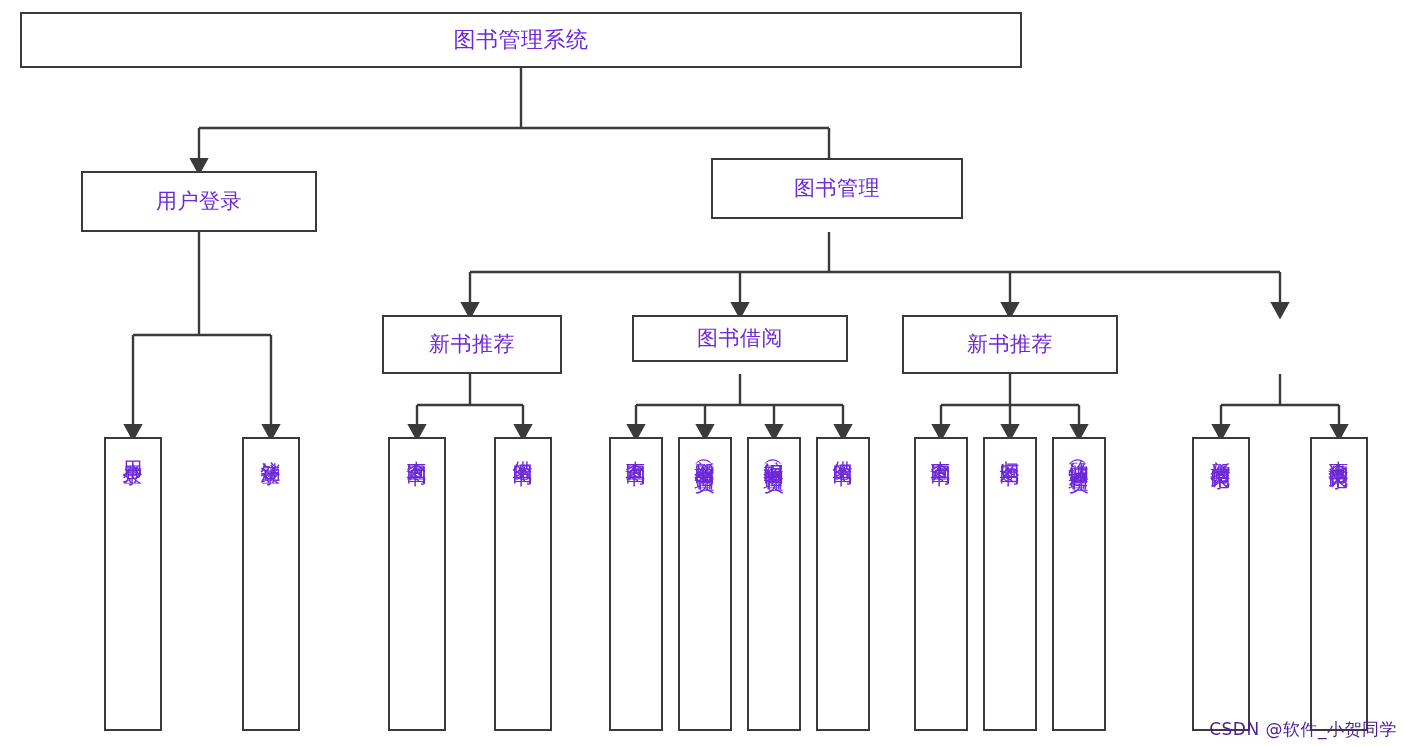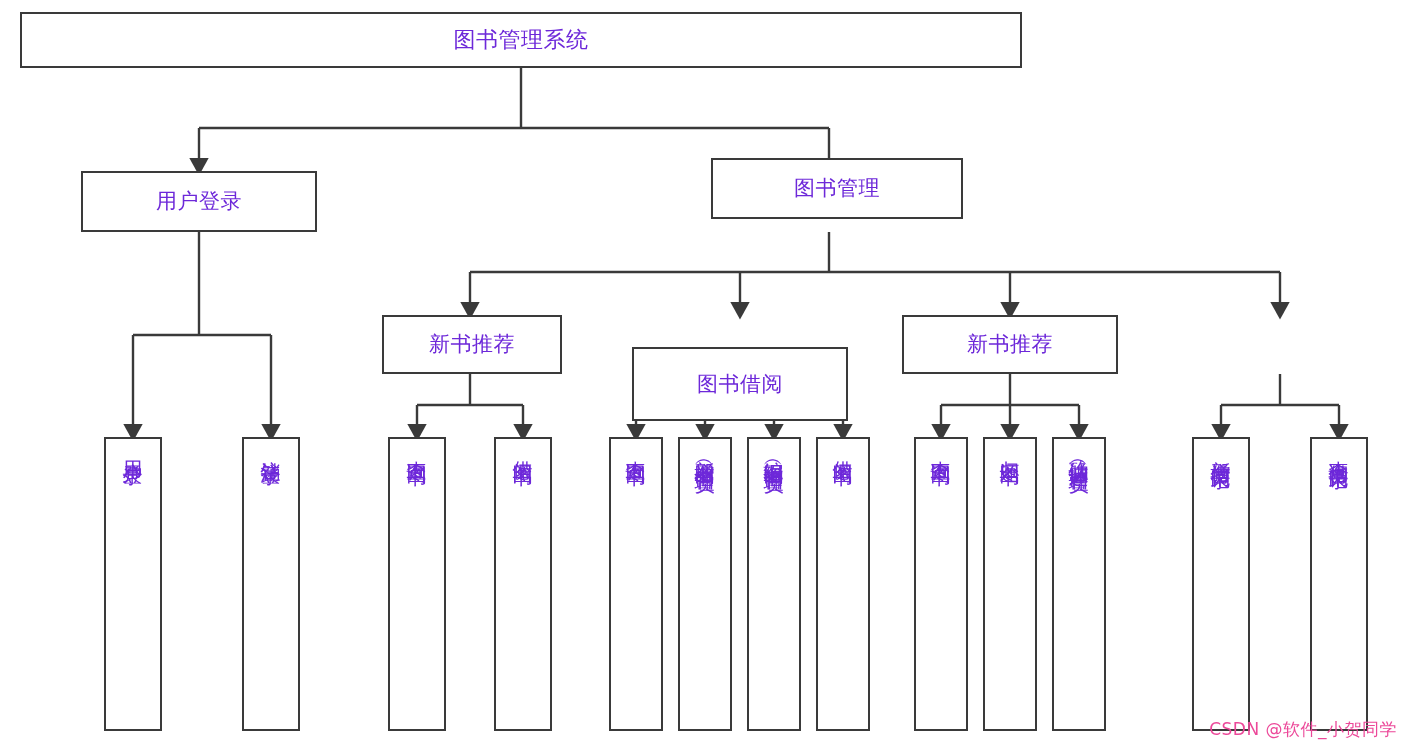--- a/index.html
+++ b/index.html
@@ -58,21 +58,21 @@
     text-orientation: upright;
     white-space: nowrap;
     letter-spacing: 2px;
     line-height: 1;
   }
   #watermark {
     position: absolute;
     right: 8px;
     bottom: 6px;
     font-size: 17px;
-    color: #ec4899;
+    color: #4c1d95;
     z-index: 5;
     white-space: nowrap;
     letter-spacing: 0.5px;
   }
 </style>
 </head>
 <body>
 
 <div id="diagram-root">
 
@@ -135,21 +135,21 @@
   <div class="node node-h" style="left:81px; top:171px; width:236px; height:61px;">
     <span class="node-label">用户登录</span>
   </div>
   <div class="node node-h" style="left:711px; top:158px; width:252px; height:61px;">
     <span class="node-label">图书管理</span>
   </div>
 
   <div class="node node-h" style="left:382px; top:315px; width:180px; height:59px;">
     <span class="node-label">新书推荐</span>
   </div>
-  <div class="node node-h" style="left:632px; top:315px; width:216px; height:74px;margin-top:32px;">
+  <div class="node node-h" style="left:632px; top:315px; width:216px; height:47px;">
     <span class="node-label">图书借阅</span>
   </div>
   <div class="node node-h" style="left:902px; top:315px; width:216px; height:59px;">
     <span class="node-label">新书推荐</span>
   </div>
 
   <div class="node node-v" style="left:104px; top:437px; width:58px; height:294px;">
     <span class="node-label">用户登录</span>
   </div>
   <div class="node node-v" style="left:242px; top:437px; width:58px; height:294px;">

